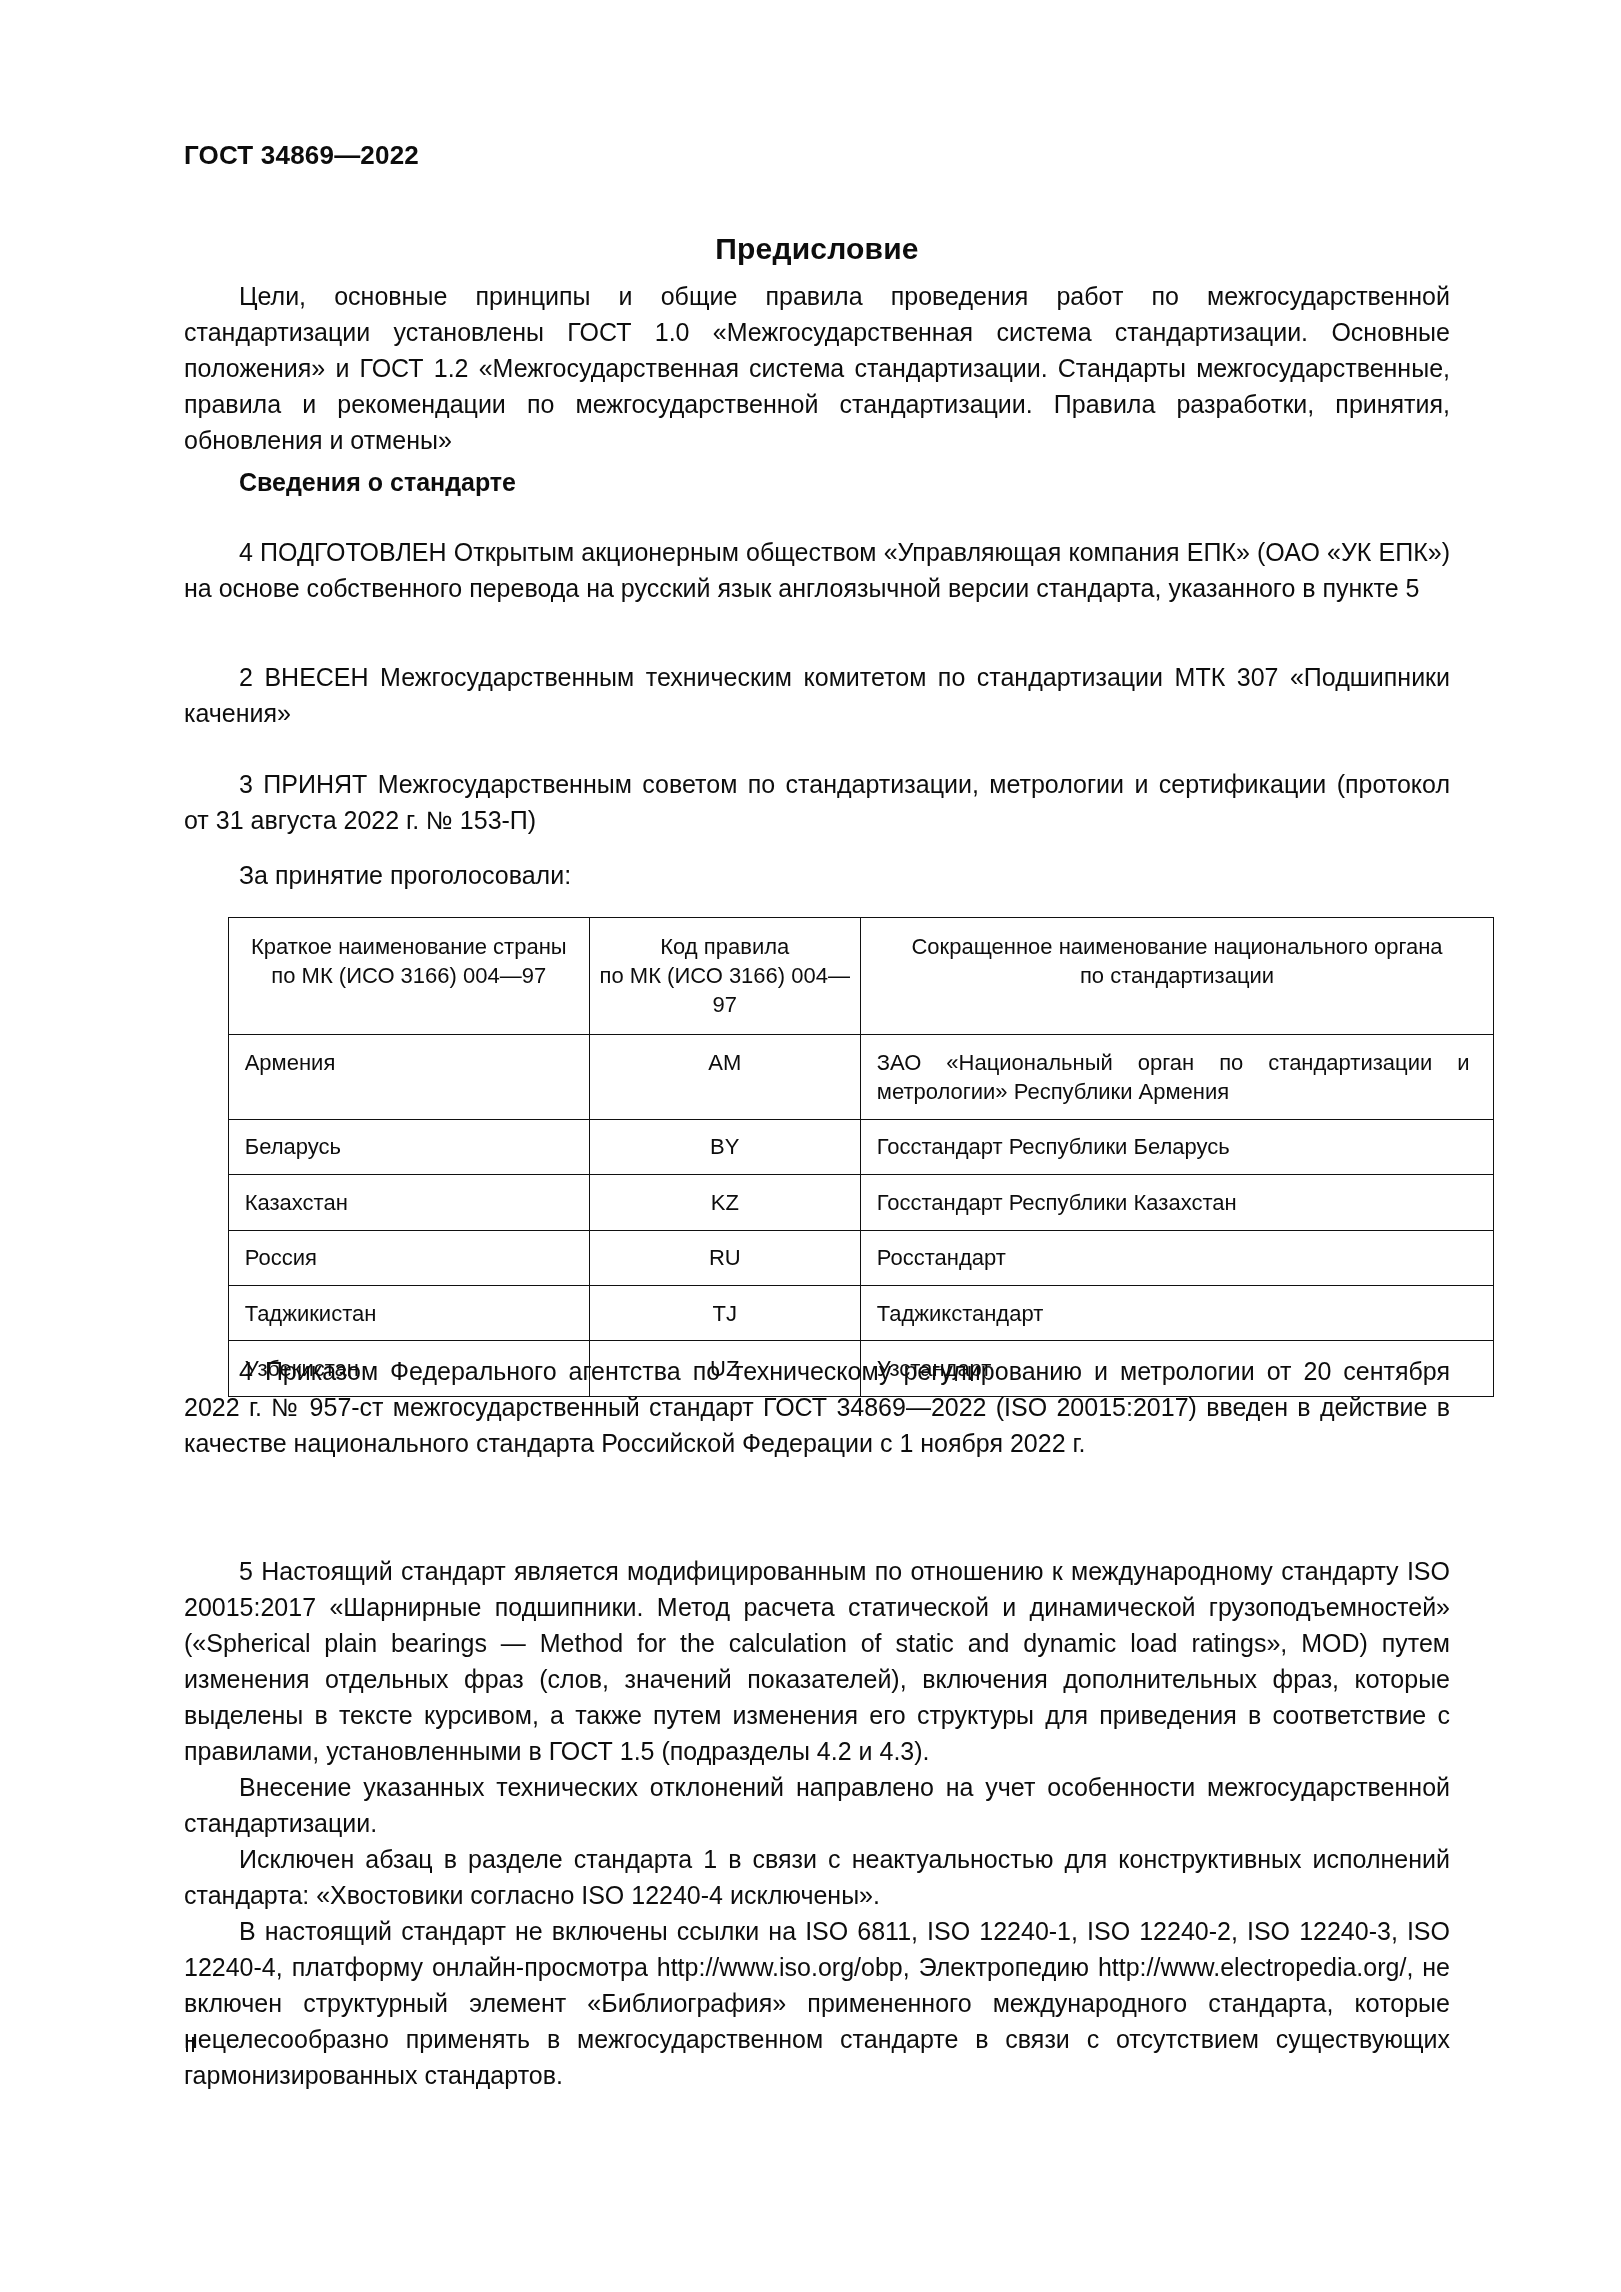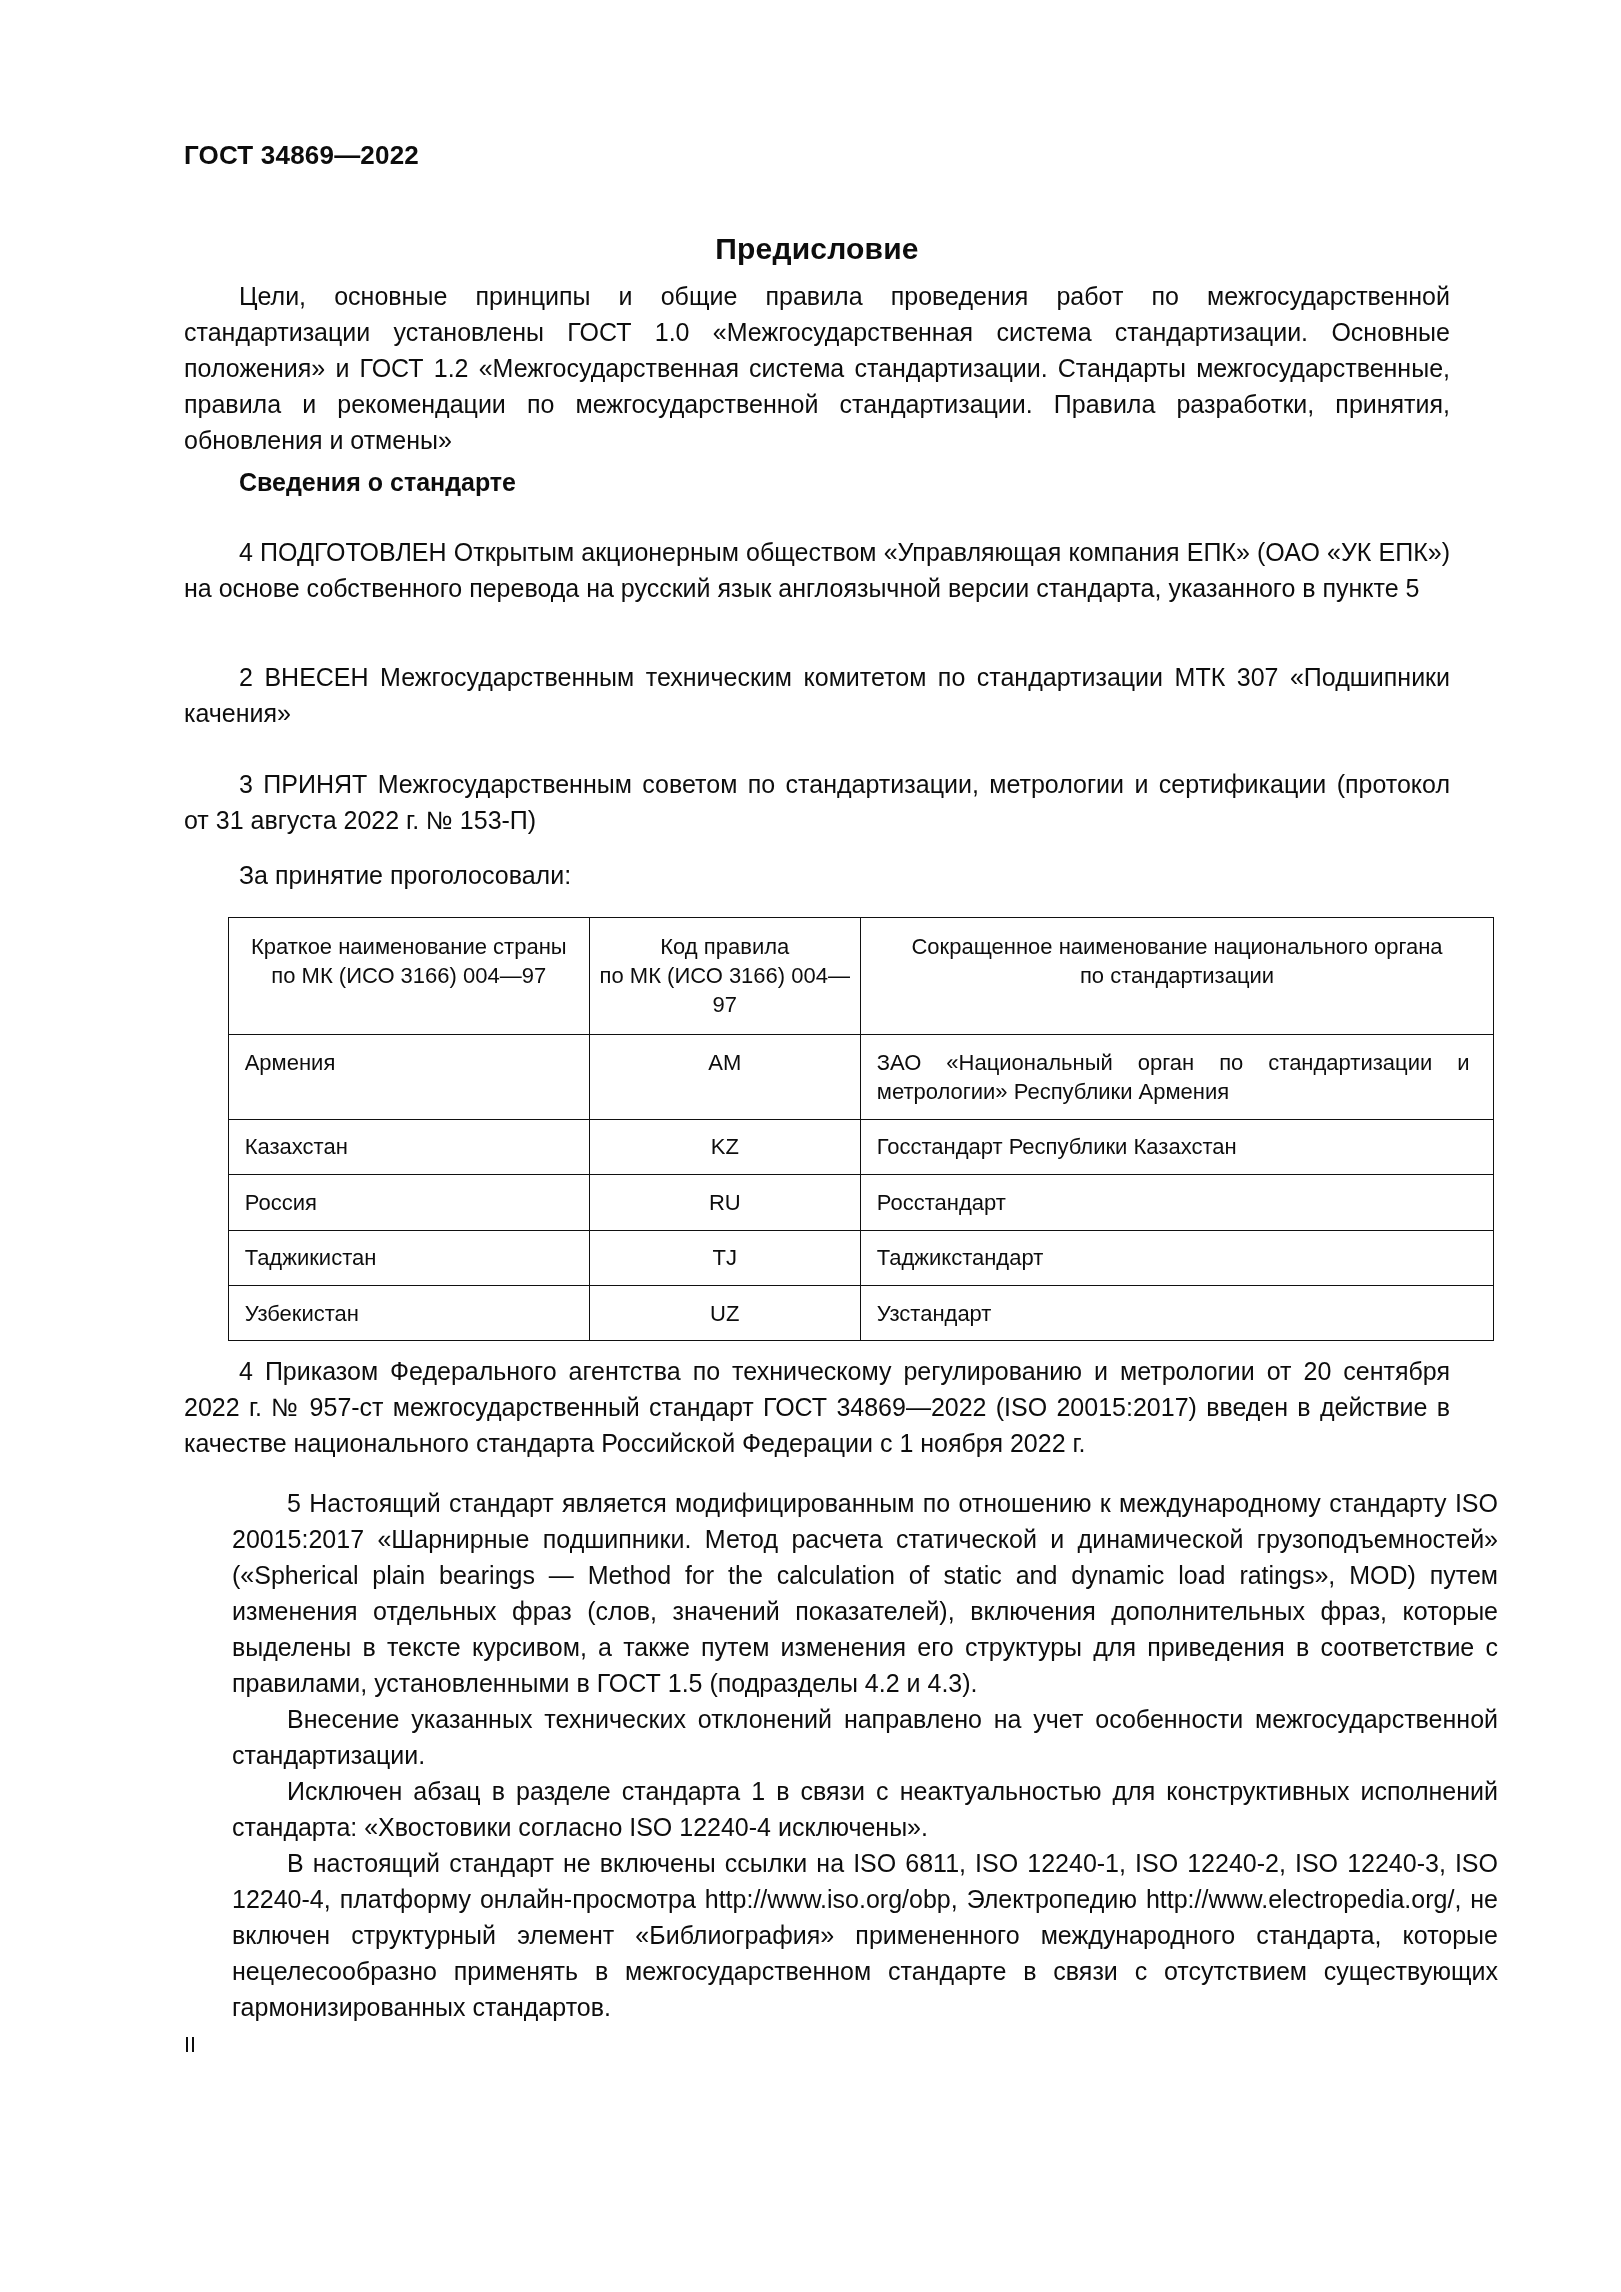--- a/index.html
+++ b/index.html
@@ -176,20 +176,25 @@
         </th>
       </tr>
     </thead>
     <tbody>
       <tr>
         <td class="c-name">Армения</td>
         <td class="c-code">AM</td>
         <td class="c-body">ЗАО «Национальный орган по стандартизации и метрологии» Республики Армения</td>
       </tr>
       <tr>
+        <td class="c-name">Беларусь</td>
+        <td class="c-code">BY</td>
+        <td class="c-body">Госстандарт Республики Беларусь</td>
+      </tr>
+      <tr>
         <td class="c-name">Казахстан</td>
         <td class="c-code">KZ</td>
         <td class="c-body">Госстандарт Республики Казахстан</td>
       </tr>
       <tr>
         <td class="c-name">Россия</td>
         <td class="c-code">RU</td>
         <td class="c-body">Росстандарт</td>
       </tr>
       <tr>
@@ -202,21 +207,21 @@
         <td class="c-code">UZ</td>
         <td class="c-body">Узстандарт</td>
       </tr>
     </tbody>
   </table>
 
   <div class="block" style="top: 1353px;">
     <p class="indent">4 Приказом Федерального агентства по техническому регулированию и метрологии от 20 сентября 2022 г. № 957-ст межгосударственный стандарт ГОСТ 34869—2022 (ISO 20015:2017) введен в действие в качестве национального стандарта Российской Федерации с 1 ноября 2022 г.</p>
   </div>
 
-  <div class="block" style="top: 1485px; margin-left: 48px;">
+  <div class="block" style="top: 1553px;">
     <p class="indent">5 Настоящий стандарт является модифицированным по отношению к международному стандарту ISO 20015:2017 «Шарнирные подшипники. Метод расчета статической и динамической грузоподъемностей» («Spherical plain bearings — Method for the calculation of static and dynamic load ratings», MOD) путем изменения отдельных фраз (слов, значений показателей), включения дополнительных фраз, которые выделены в тексте курсивом, а также путем изменения его структуры для приведения в соответствие с правилами, установленными в ГОСТ 1.5 (подразделы 4.2 и 4.3).</p>
     <p class="indent">Внесение указанных технических отклонений направлено на учет особенности межгосударственной стандартизации.</p>
     <p class="indent">Исключен абзац в разделе стандарта 1 в связи с неактуальностью для конструктивных исполнений стандарта: «Хвостовики согласно ISO 12240-4 исключены».</p>
     <p class="indent">В настоящий стандарт не включены ссылки на ISO 6811, ISO 12240-1, ISO 12240-2, ISO 12240-3, ISO 12240-4, платформу онлайн-просмотра http://www.iso.org/obp, Электропедию http://www.electropedia.org/, не включен структурный элемент «Библиография» примененного международного стандарта, которые нецелесообразно применять в межгосударственном стандарте в связи с отсутствием существующих гармонизированных стандартов.</p>
   </div>
 
   <div class="folio">II</div>
 
 </div>
 

